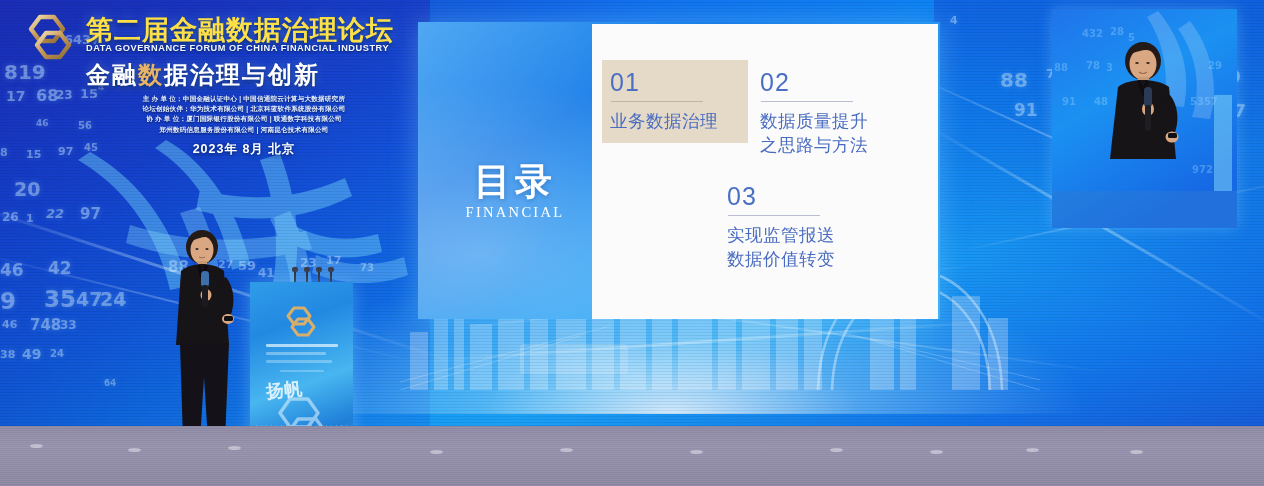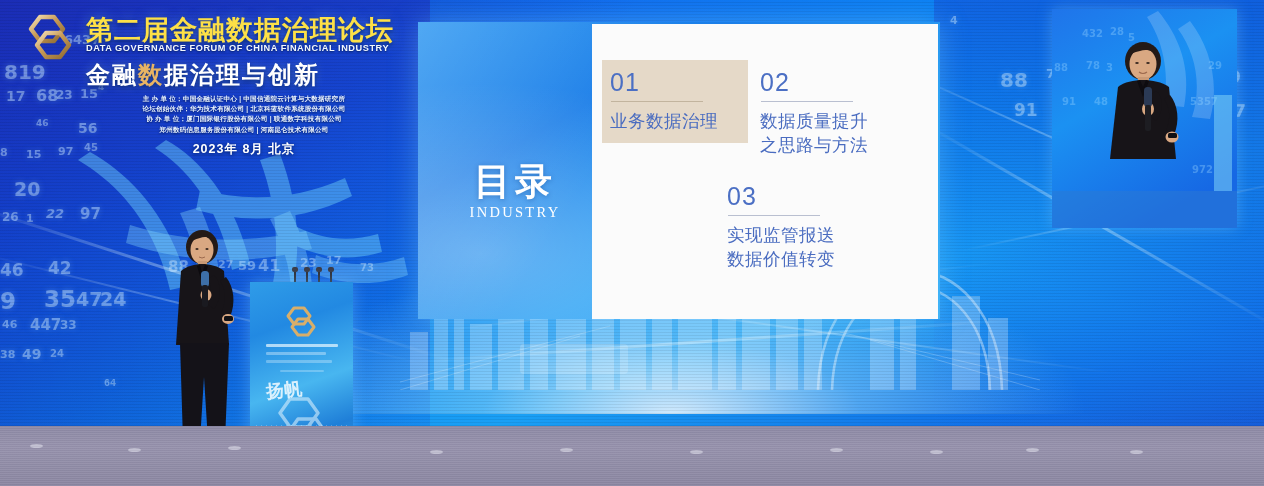--- a/index.html
+++ b/index.html
@@ -363,46 +363,46 @@
 
   <div class="numlayer">
     <span class="num" style="left:4px;  top:60px;  font-size:20px;">819</span>
     <span class="num" style="left:64px; top:32px;  font-size:13px;">6437</span>
     <span class="num" style="left:6px;  top:88px;  font-size:14px;">17</span>
     <span class="num" style="left:36px; top:86px;  font-size:16px;">68</span>
     <span class="num" style="left:56px; top:88px;  font-size:12px;">23</span>
     <span class="num" style="left:80px; top:86px;  font-size:13px;">15</span>
     <span class="num" style="left:98px; top:82px;  font-size:9px;">4</span>
     <span class="num" style="left:36px; top:118px; font-size:9px;">46</span>
-    <span class="num" style="left:78px; top:120px; font-size:14px;">56</span>
+    <span class="num" style="left:78px; top:120px; font-size:10px;">56</span>
     <span class="num" style="left:0px;  top:146px; font-size:11px;">8</span>
     <span class="num" style="left:26px; top:148px; font-size:11px;">15</span>
     <span class="num" style="left:58px; top:145px; font-size:11px;">97</span>
     <span class="num" style="left:84px; top:142px; font-size:10px;">45</span>
     <span class="num" style="left:14px; top:178px; font-size:19px;">20</span>
     <span class="num" style="left:2px;  top:210px; font-size:12px;">26</span>
     <span class="num" style="left:26px; top:212px; font-size:11px;">1</span>
     <span class="num" style="left:46px; top:206px; font-size:13px;font-style:italic;">22</span>
     <span class="num" style="left:80px; top:205px; font-size:15px;">97</span>
     <span class="num" style="left:0px;  top:260px; font-size:17px;">46</span>
     <span class="num" style="left:48px; top:258px; font-size:17px;">42</span>
     <span class="num" style="left:0px;  top:288px; font-size:23px;">9</span>
     <span class="num" style="left:44px; top:286px; font-size:23px;">35</span>
     <span class="num" style="left:76px; top:288px; font-size:19px;">47</span>
     <span class="num" style="left:100px;top:288px; font-size:19px;">24</span>
     <span class="num" style="left:2px;  top:318px; font-size:11px;">46</span>
-    <span class="num" style="left:30px; top:316px; font-size:15px;">447</span>
+    <span class="num" style="left:30px; top:316px; font-size:15px;">748</span>
     <span class="num" style="left:60px; top:318px; font-size:12px;">33</span>
     <span class="num" style="left:0px;  top:348px; font-size:11px;">38</span>
     <span class="num" style="left:22px; top:346px; font-size:14px;">49</span>
     <span class="num" style="left:50px; top:348px; font-size:10px;">24</span>
     <span class="num" style="left:168px;top:258px; font-size:15px;">88</span>
     <span class="num" style="left:218px;top:258px; font-size:11px;">27</span>
     <span class="num" style="left:238px;top:258px; font-size:13px;">59</span>
-    <span class="num" style="left:258px;top:256px; font-size:16px;">41</span>
+    <span class="num" style="left:258px;top:266px; font-size:12px;">41</span>
     <span class="num" style="left:300px;top:256px; font-size:12px;">23</span>
     <span class="num" style="left:326px;top:254px; font-size:11px;">17</span>
     <span class="num" style="left:360px;top:262px; font-size:10px;">73</span>
     <span class="num" style="left:1058px;top:56px; font-size:11px;">432</span>
     <span class="num" style="left:1084px;top:52px; font-size:9px;">28</span>
     <span class="num" style="left:1100px;top:54px; font-size:11px;">4</span>
     <span class="num" style="left:1112px;top:58px; font-size:16px;">5</span>
     <span class="num" style="left:1000px;top:68px; font-size:20px;">88</span>
     <span class="num" style="left:1046px;top:66px; font-size:13px;">78</span>
     <span class="num" style="left:1068px;top:66px; font-size:10px;">3</span>
@@ -504,21 +504,21 @@
     </div>
 
     <div class="banner-date">2023年 8月  北京</div>
   </div>
 
   <div class="slide">
     <div class="slide-bg-fx"></div>
 
     <div class="slide-contents-box">
       <div class="contents-cn">目录</div>
-      <div class="contents-en">INDUSTRY</div>
+      <div class="contents-en">FINANCIAL</div>
     </div>
 
     <div class="slide-white">
 
       <div class="item highlight" style="left:10px; top:36px;">
         <div class="item-num">01</div>
         <div class="item-rule"></div>
         <div class="item-text">业务数据治理</div>
       </div>
 

